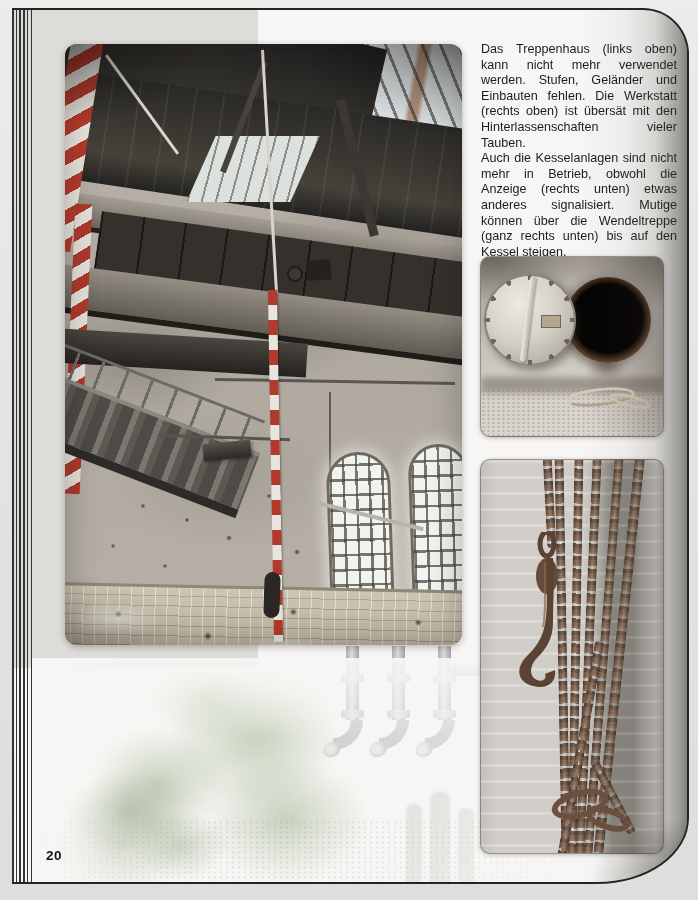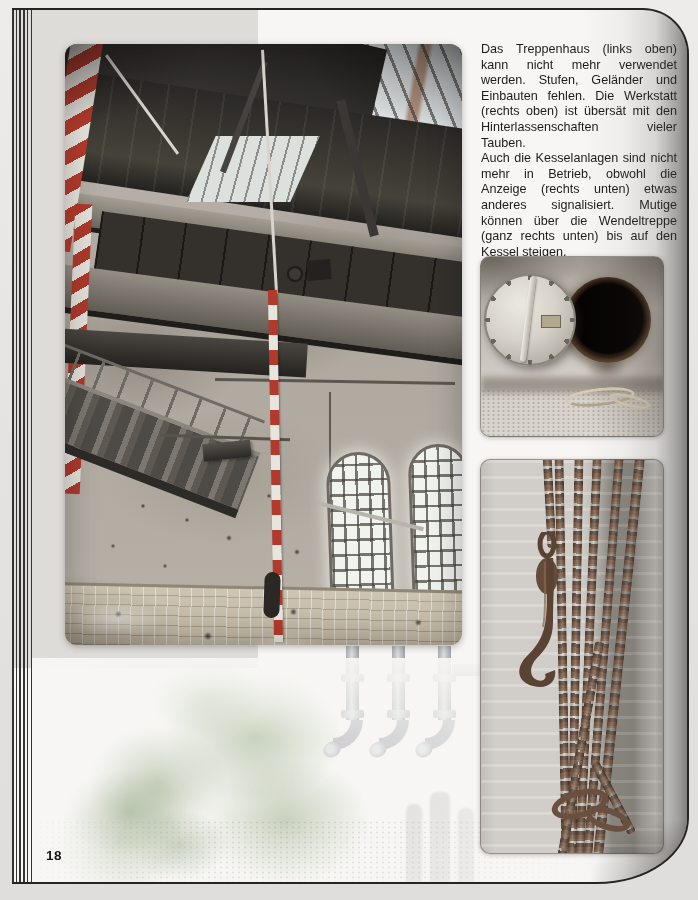--- a/index.html
+++ b/index.html
@@ -319,18 +319,18 @@
         <ellipse cx="52" cy="12" rx="7" ry="12" fill="none" stroke="#5b4334" stroke-width="5"></ellipse>
         <ellipse cx="52" cy="44" rx="11" ry="18" fill="#654b3b"></ellipse>
         <path d="M52 26 C 50 50 54 70 50 92 C 47 108 40 116 32 124 C 20 136 22 150 38 154 C 52 158 62 150 60 138 L 50 142 C 52 147 48 150 42 148 C 34 145 34 134 42 126 C 52 116 58 106 58 90 C 58 68 60 44 58 26 Z" fill="#5b4334"></path>
         <path d="M50 30 C 49 55 52 75 48 95" fill="none" stroke="#8a6850" stroke-width="2" opacity="0.7"></path>
       </svg>
       <div class="chain c-seg"></div>
       <div class="c-ring1"></div>
       <div class="c-ring2"></div>
     </div>
 
-    <div class="pagenum">18</div>
+    <div class="pagenum">20</div>
 
     <div class="edge-shade"></div>
     <div class="corner-shade"></div>
   </div>
 </div>
 
 </body></html>

